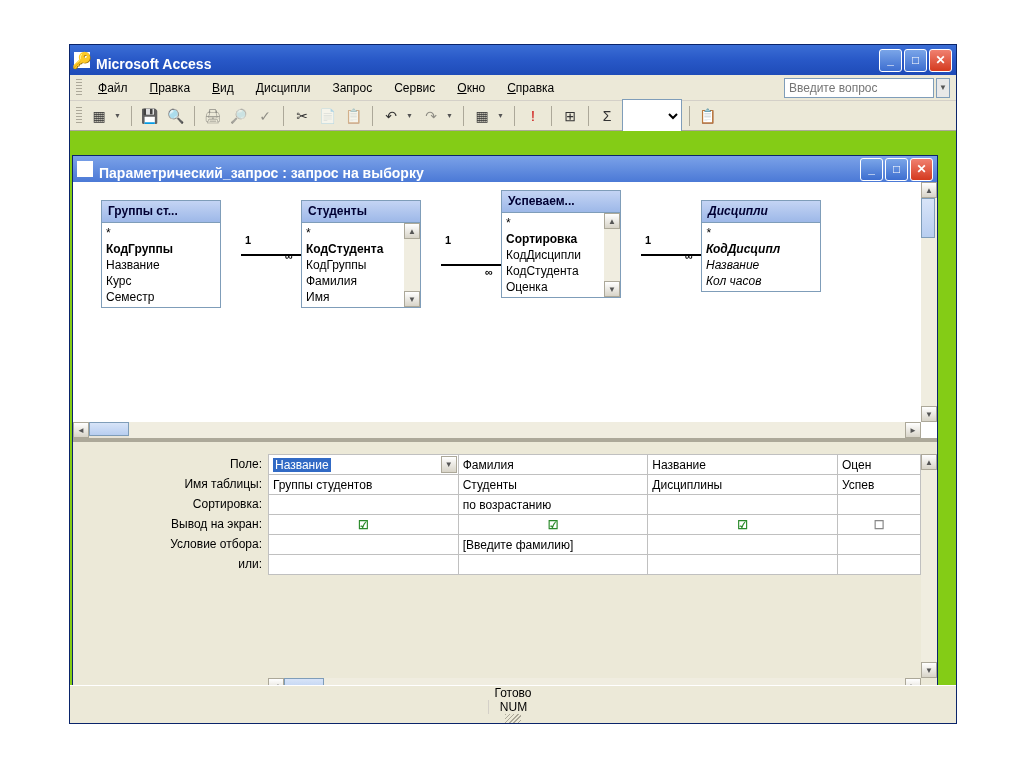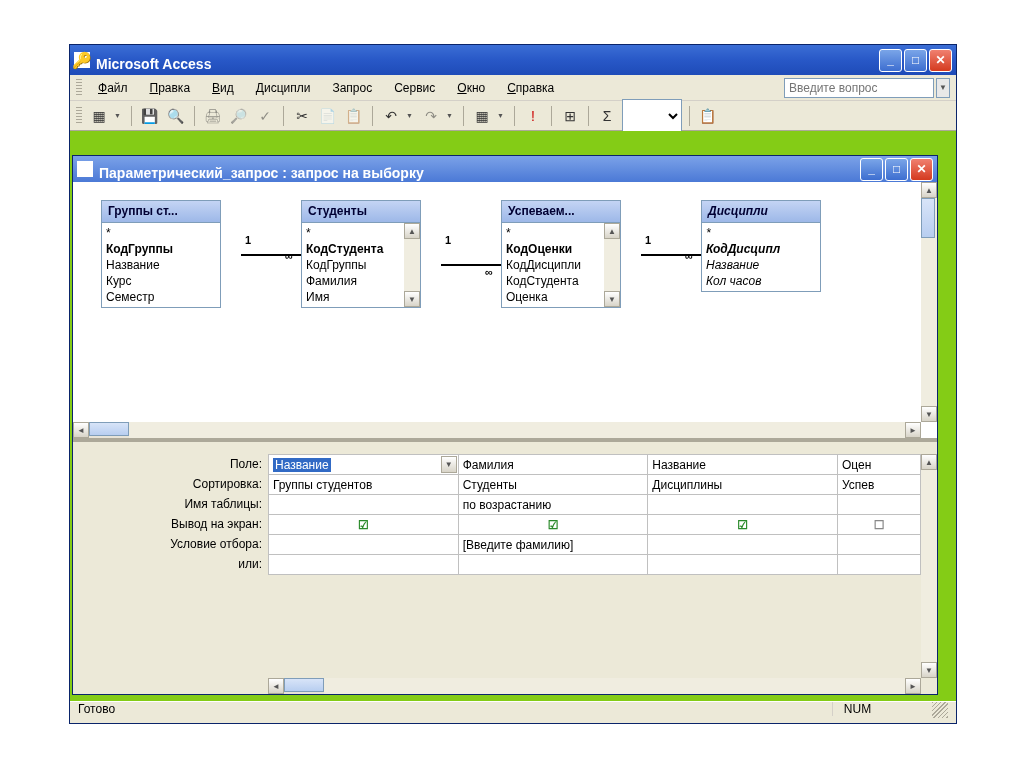--- a/index.html
+++ b/index.html
@@ -61,21 +61,21 @@
 .grid-table { border-collapse: collapse; background: #fff; width: 100%; }
 .grid-table td { border: 1px solid #c0c0c0; height: 20px; font-size: 12px; padding: 0 4px; white-space: nowrap; overflow: hidden; }
 .grid-table .field-cell { position: relative; }
 .sel-field { background: #316ac5; color: #fff; display: inline-block; padding: 0 2px; }
 .dd-arrow { position: absolute; right: 1px; top: 1px; width: 16px; height: 17px; background: linear-gradient(#fff,#d8d4c8); border: 1px solid #aca899; font-size: 8px; display: flex; align-items: center; justify-content: center; color:#555;}
 .chk { color: #2a8a2a; font-weight: bold; font-size: 13px; text-align: center; }
 .col1 { width: 160px; } .col2 { width: 160px; } .col3 { width: 160px; } .col4 { width: 70px; }
 .grid-vscroll { position: absolute; right: 0; top: 12px; bottom: 16px; width: 16px; background: #e8e4d8; display:flex; flex-direction:column; }
 .grid-hscroll { position: absolute; left: 0; right: 16px; bottom: 0; height: 16px; background: #e8e4d8; display:flex; }
 
-.statusbar { height: 22px; background: #ece9d8; border-top: 1px solid #fff; display: flex; align-items: flex-start; font-size: 12px; padding: 0 8px; }
+.statusbar { height: 38px; background: #ece9d8; border-top: 1px solid #fff; display: flex; align-items: center; font-size: 12px; padding: 0 8px; flex-direction: column; }
 .status-text { flex: 1; }
 .status-cell { width: 50px; text-align: center; border-left: 1px solid #d4d0c8; }
 .gripper { width: 16px; height: 16px; background: repeating-linear-gradient(135deg, #aca899 0 1px, transparent 1px 3px); }
 </style>
 </head>
 <body>
 
 <div class="outer-window">
   <div class="titlebar">
     <span class="titlebar-icon">🔑</span>
@@ -179,26 +179,26 @@
                   <div class="scroll-btn">▲</div>
                   <div class="scroll-track"></div>
                   <div class="scroll-btn">▼</div>
                 </div>
             </div>
           </div>
           <div class="rel-label" style="left:372px; top:52px;">1</div>
           <div class="rel-line" style="left:368px; top:82px; width:60px;"></div>
           <div class="rel-label" style="left:412px; top:84px;">∞</div>
 
-          <div class="table-box" style="left:428px; top:18px;">
+          <div class="table-box" style="left:428px; top:8px;">
             <div class="table-header">Успеваем...</div>
             <div class="table-body">
               <div class="field-list">
                 <div>*</div>
-                <div class="pk">КодОценки</div>
+                <div class="pk">Сортировка</div>
                 <div>КодДисципли</div>
                 <div>КодСтудента</div>
                 <div>Оценка</div>
               </div>
               <div class="mini-scroll">
                   <div class="scroll-btn">▲</div>
                   <div class="scroll-track"></div>
                   <div class="scroll-btn">▼</div>
                 </div>
             </div>
@@ -230,22 +230,22 @@
           <div class="scroll-btn">◄</div>
             <div class="scroll-thumb h"></div>
             <div class="scroll-track"></div>
             <div class="scroll-btn">►</div>
         </div>
       </div>
 
       <div class="grid-area">
         <div class="grid-labels">
           <div>Поле:</div>
+          <div>Имя таблицы:</div>
           <div>Сортировка:</div>
-          <div>Имя таблицы:</div>
           <div>Вывод на экран:</div>
           <div>Условие отбора:</div>
           <div>или:</div>
         </div>
         <div class="grid-content">
           <table class="grid-table">
             <colgroup>
                 <col class="col1">
                 <col class="col2">
                 <col class="col3">

